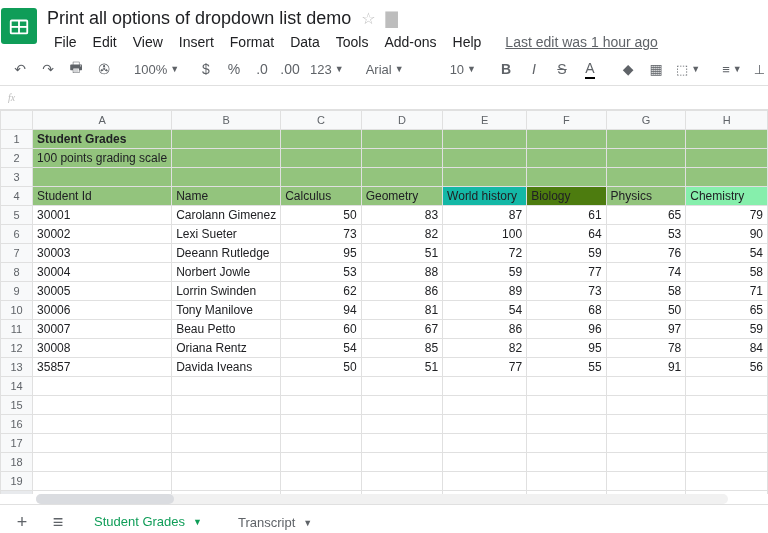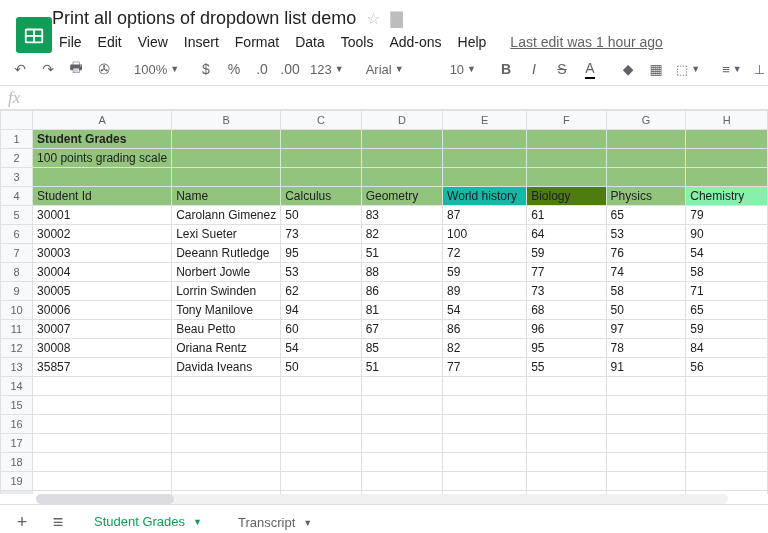--- a/index.html
+++ b/index.html
@@ -1,43 +1,43 @@
 <!DOCTYPE html>
 <html><head>
 <meta charset="utf-8">
 <style>
 *{box-sizing:border-box;margin:0;padding:0}
 html,body{width:768px;height:533px;font-family:Arial,sans-serif;font-size:13px;color:#202124;background:#fff;overflow:hidden}
-.titlebar{display:flex;align-items:flex-end;padding:8px 8px 0 16px;gap:0}
+.titlebar{display:flex;align-items:flex-start;padding:8px 8px 0 1px;gap:10px}
 .logo{width:36px;height:36px;background:#0f9d58;border-radius:3px;display:flex;align-items:center;justify-content:center}
 .logo svg{width:22px;height:28px;fill:#fff}
 .titlearea{flex:1}
 .doctitle{font-size:18px;color:#202124;display:flex;align-items:center;gap:10px}
 .star,.folder{color:#bdbdbd;font-size:16px}
 .menubar{display:flex;gap:2px;font-size:14px;color:#202124;margin-top:2px}
 .menubar span{padding:3px 7px;cursor:pointer}
 .last-edit{color:#5f6368;text-decoration:underline;margin-left:8px}
 .toolbar{display:flex;align-items:center;gap:4px;padding:3px 8px;border-bottom:1px solid #e0e0e0}
 .tbtn{min-width:24px;height:26px;display:flex;align-items:center;justify-content:center;color:#5f6368;cursor:pointer;font-size:14px;border-radius:2px}
 .tsep{width:1px;height:20px;background:#e0e0e0;margin:0 3px}
 .tsel{display:flex;align-items:center;gap:3px;color:#5f6368;font-size:13px;padding:0 4px;cursor:pointer}
 .tsel .caret{font-size:9px}
 .zoom{min-width:50px}
 .fontsel{min-width:70px}
 .fxbar{display:flex;align-items:center;height:24px;border-bottom:1px solid #e0e0e0;padding:0 8px}
-.fx{font-style:italic;color:#bdbdbd;font-family:serif;font-size:17px}
+.fx{font-style:italic;color:#bdbdbd;font-family:serif;font-size:10px}
 .grid{overflow:auto;height:384px;position:relative}
 table{border-collapse:collapse;table-layout:fixed}
 th,td{border:1px solid #e0e0e0;height:19px;font-size:12px;padding:0 4px;white-space:nowrap;overflow:hidden}
 th{background:#f8f9fa;color:#5f6368;font-weight:normal;text-align:center;font-size:11px}
 .corner{width:34px;background:#f8f9fa}
 .rowhdr{width:34px;background:#f8f9fa;color:#5f6368;text-align:center;font-size:11px}
 .sel-row{background:#e8eaed}
 .bold{font-weight:bold}
-td.num{text-align:left}
+td.num{text-align:right}
 .scrollbar{height:10px;background:#f1f1f1;margin:0 40px 0 36px;border-radius:5px;position:relative}
 .scrollbar .thumb{position:absolute;left:0;width:20%;height:100%;background:#dadce0;border-radius:5px}
 .sheetbar{display:flex;align-items:center;height:36px;border-top:1px solid #e0e0e0;padding:0 8px;gap:8px}
 .sbtn{width:28px;height:28px;display:flex;align-items:center;justify-content:center;color:#5f6368;cursor:pointer;font-size:18px}
 .tab{height:36px;display:flex;align-items:center;padding:0 14px;font-size:13px;gap:8px;cursor:pointer;color:#5f6368}
 .tab.active{color:#0f9d58;font-weight:500;border-bottom:2px solid transparent;position:relative}
 .tab .caret{font-size:9px}
 .colA{width:88px}.colB{width:100px}.colC,.colD,.colE,.colF,.colG,.colH{width:85px}
 .strike{text-decoration:line-through}
 .underline-a{border-bottom:2px solid #000;padding-bottom:1px}

